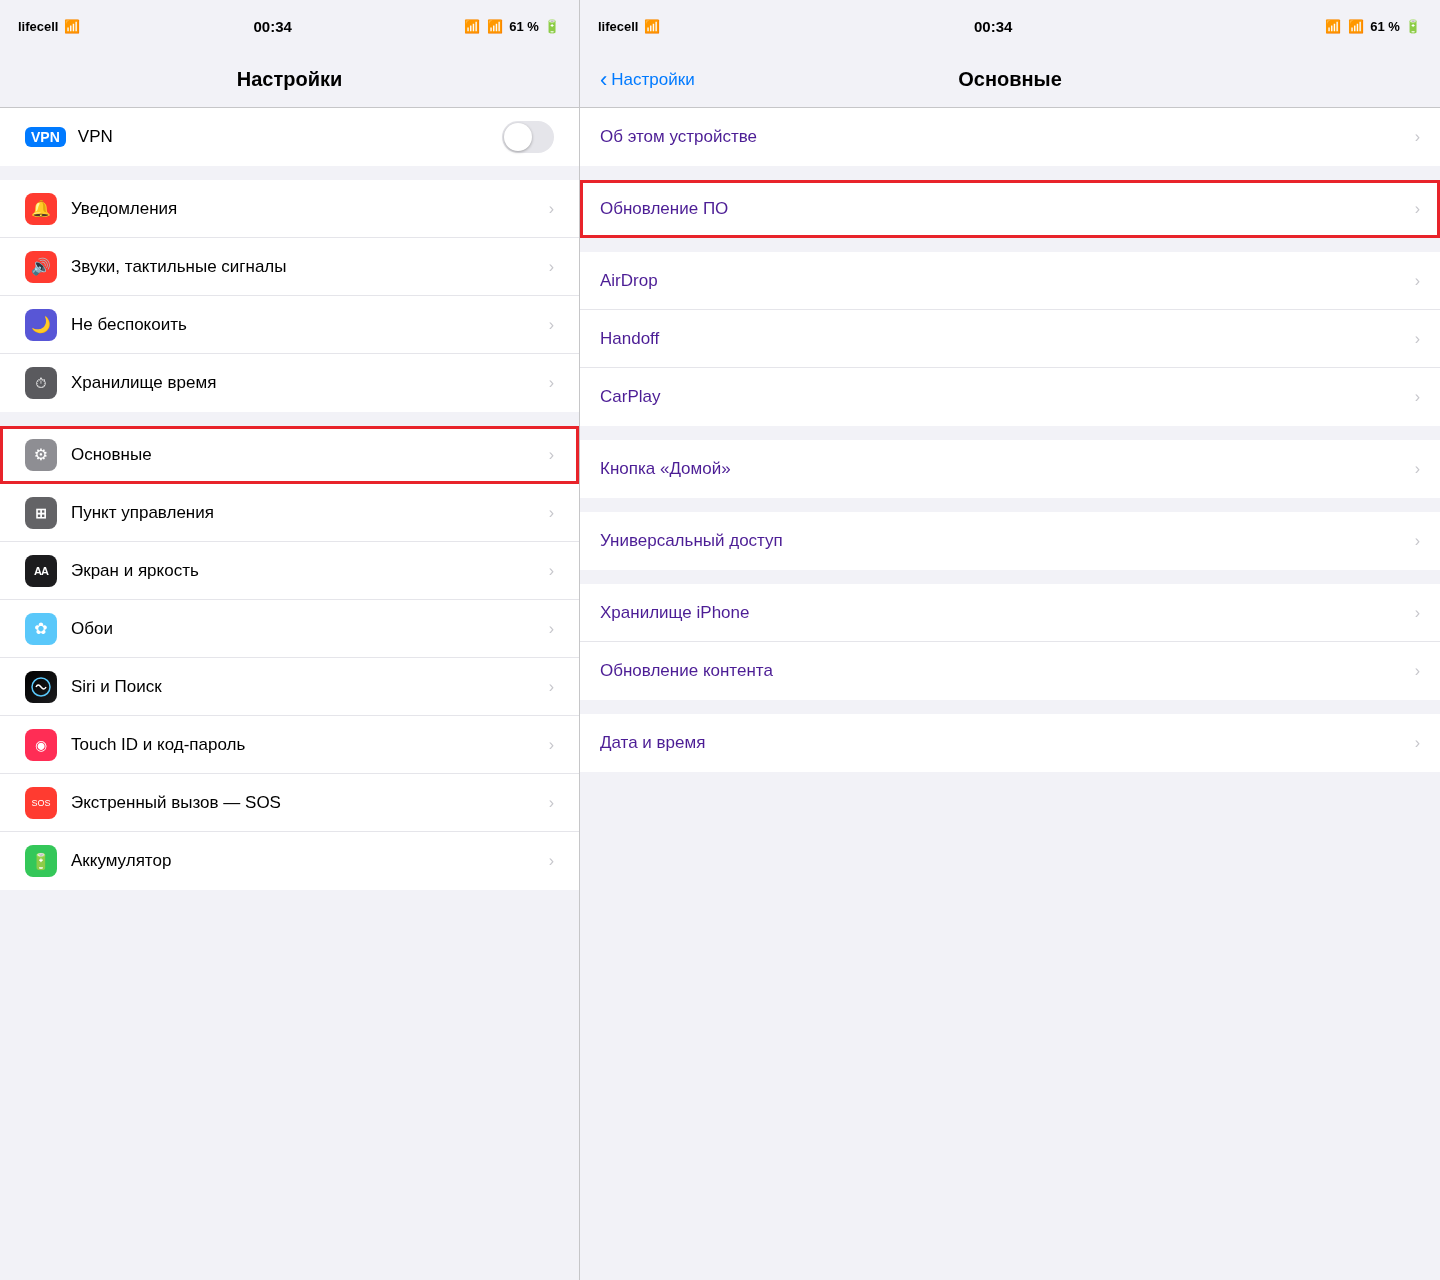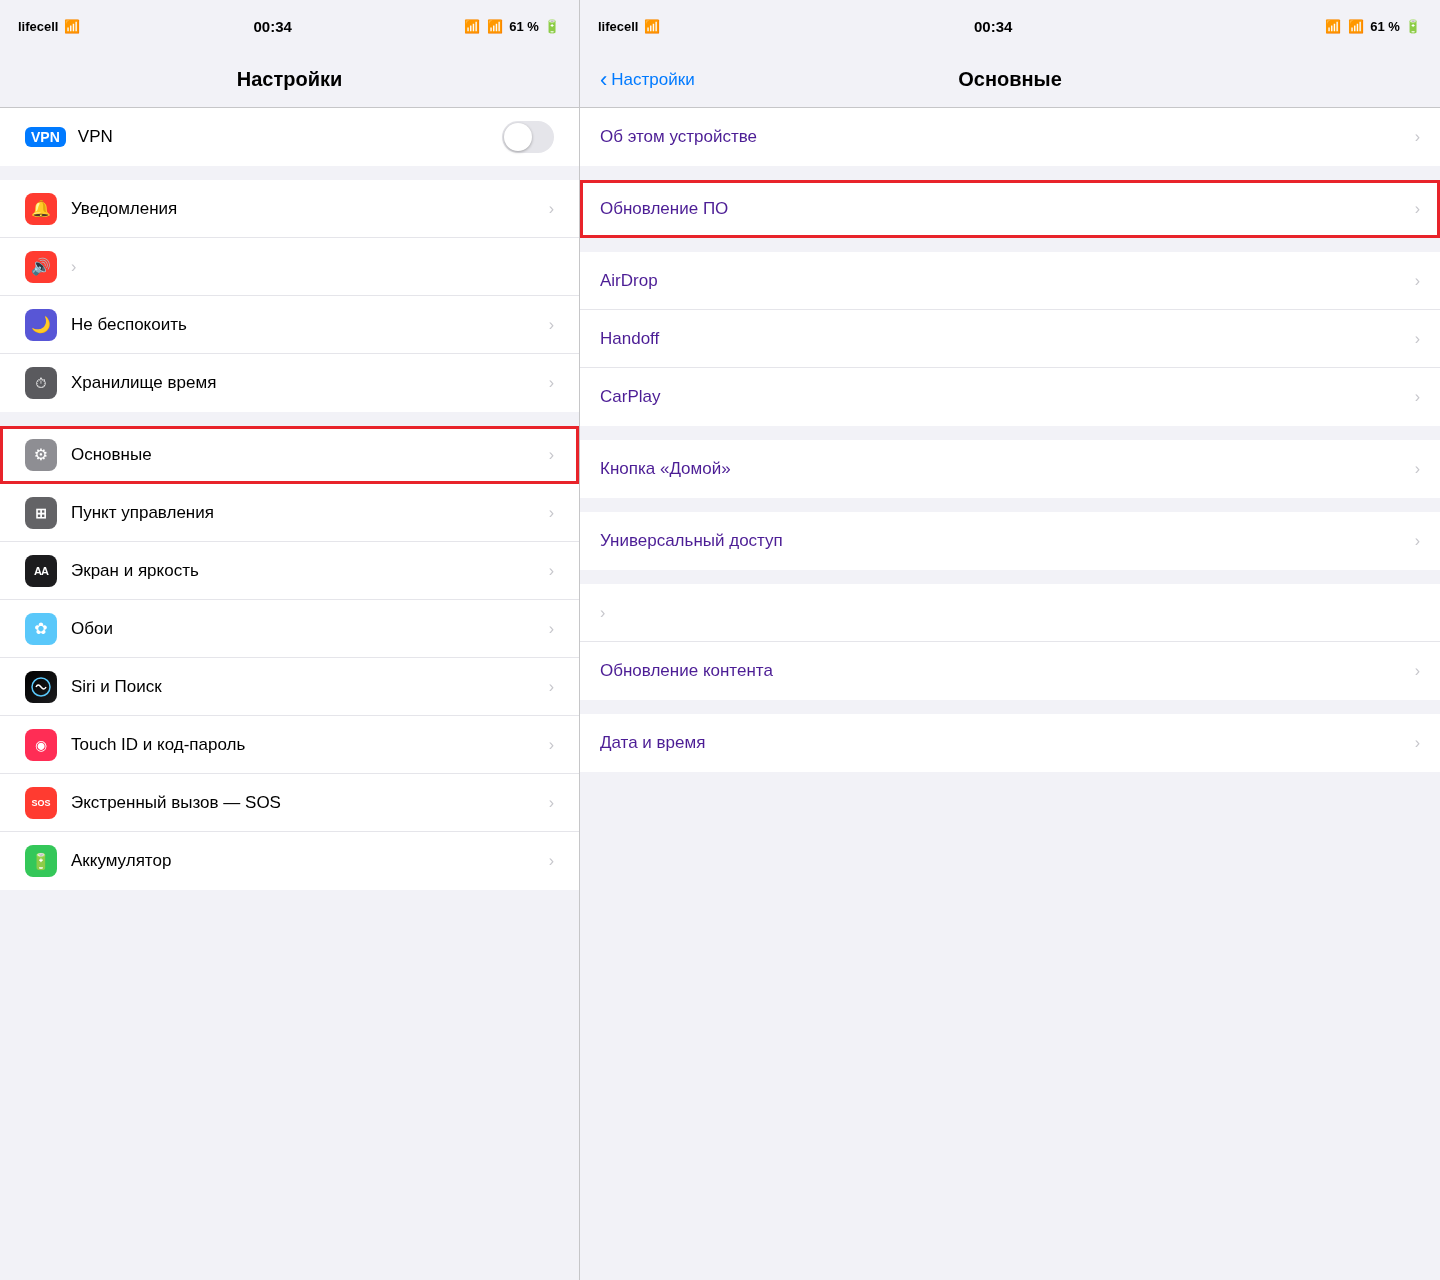--- a/index.html
+++ b/index.html
@@ -277,20 +277,21 @@
     <div class="settings-group">
 
       <div class="settings-item">
         <div class="settings-icon icon-red" style="font-size:16px;">🔔</div>
         <span class="settings-label">Уведомления</span>
         <span class="settings-chevron">›</span>
       </div>
 
       <div class="settings-item">
         <div class="settings-icon icon-red2" style="font-size:16px;">🔊</div>
+        <span class="settings-label">Звуки, тактильные сигналы</span>
         <span class="settings-chevron">›</span>
       </div>
 
       <div class="settings-item">
         <div class="settings-icon icon-purple" style="font-size:16px;">🌙</div>
         <span class="settings-label">Не беспокоить</span>
         <span class="settings-chevron">›</span>
       </div>
 
       <div class="settings-item">
@@ -339,21 +340,21 @@
         <span class="settings-chevron">›</span>
       </div>
 
       <div class="settings-item">
         <div class="settings-icon icon-pink" style="font-size:14px;">◉</div>
         <span class="settings-label">Touch ID и код-пароль</span>
         <span class="settings-chevron">›</span>
       </div>
 
       <div class="settings-item">
-        <div class="settings-icon icon-red" style="font-size:9px; font-weight:700; letter-spacing:0px;">SOS</div>
+        <div class="settings-icon icon-red" style="font-size:9px; font-weight:400; letter-spacing:0px;">SOS</div>
         <span class="settings-label">Экстренный вызов — SOS</span>
         <span class="settings-chevron">›</span>
       </div>
 
       <div class="settings-item">
         <div class="settings-icon" style="background:#34c759; font-size:16px;">🔋</div>
         <span class="settings-label">Аккумулятор</span>
         <span class="settings-chevron">›</span>
       </div>
     </div>
@@ -435,20 +436,21 @@
       <div class="right-settings-item">
         <span class="right-settings-label">Универсальный доступ</span>
         <span class="right-settings-chevron">›</span>
       </div>
     </div>
 
     <div class="group-separator"></div>
 
     <div class="settings-group">
       <div class="right-settings-item">
+        <span class="right-settings-label">Хранилище iPhone</span>
         <span class="right-settings-chevron">›</span>
       </div>
       <div class="right-settings-item">
         <span class="right-settings-label">Обновление контента</span>
         <span class="right-settings-chevron">›</span>
       </div>
     </div>
 
     <div class="group-separator"></div>
 

